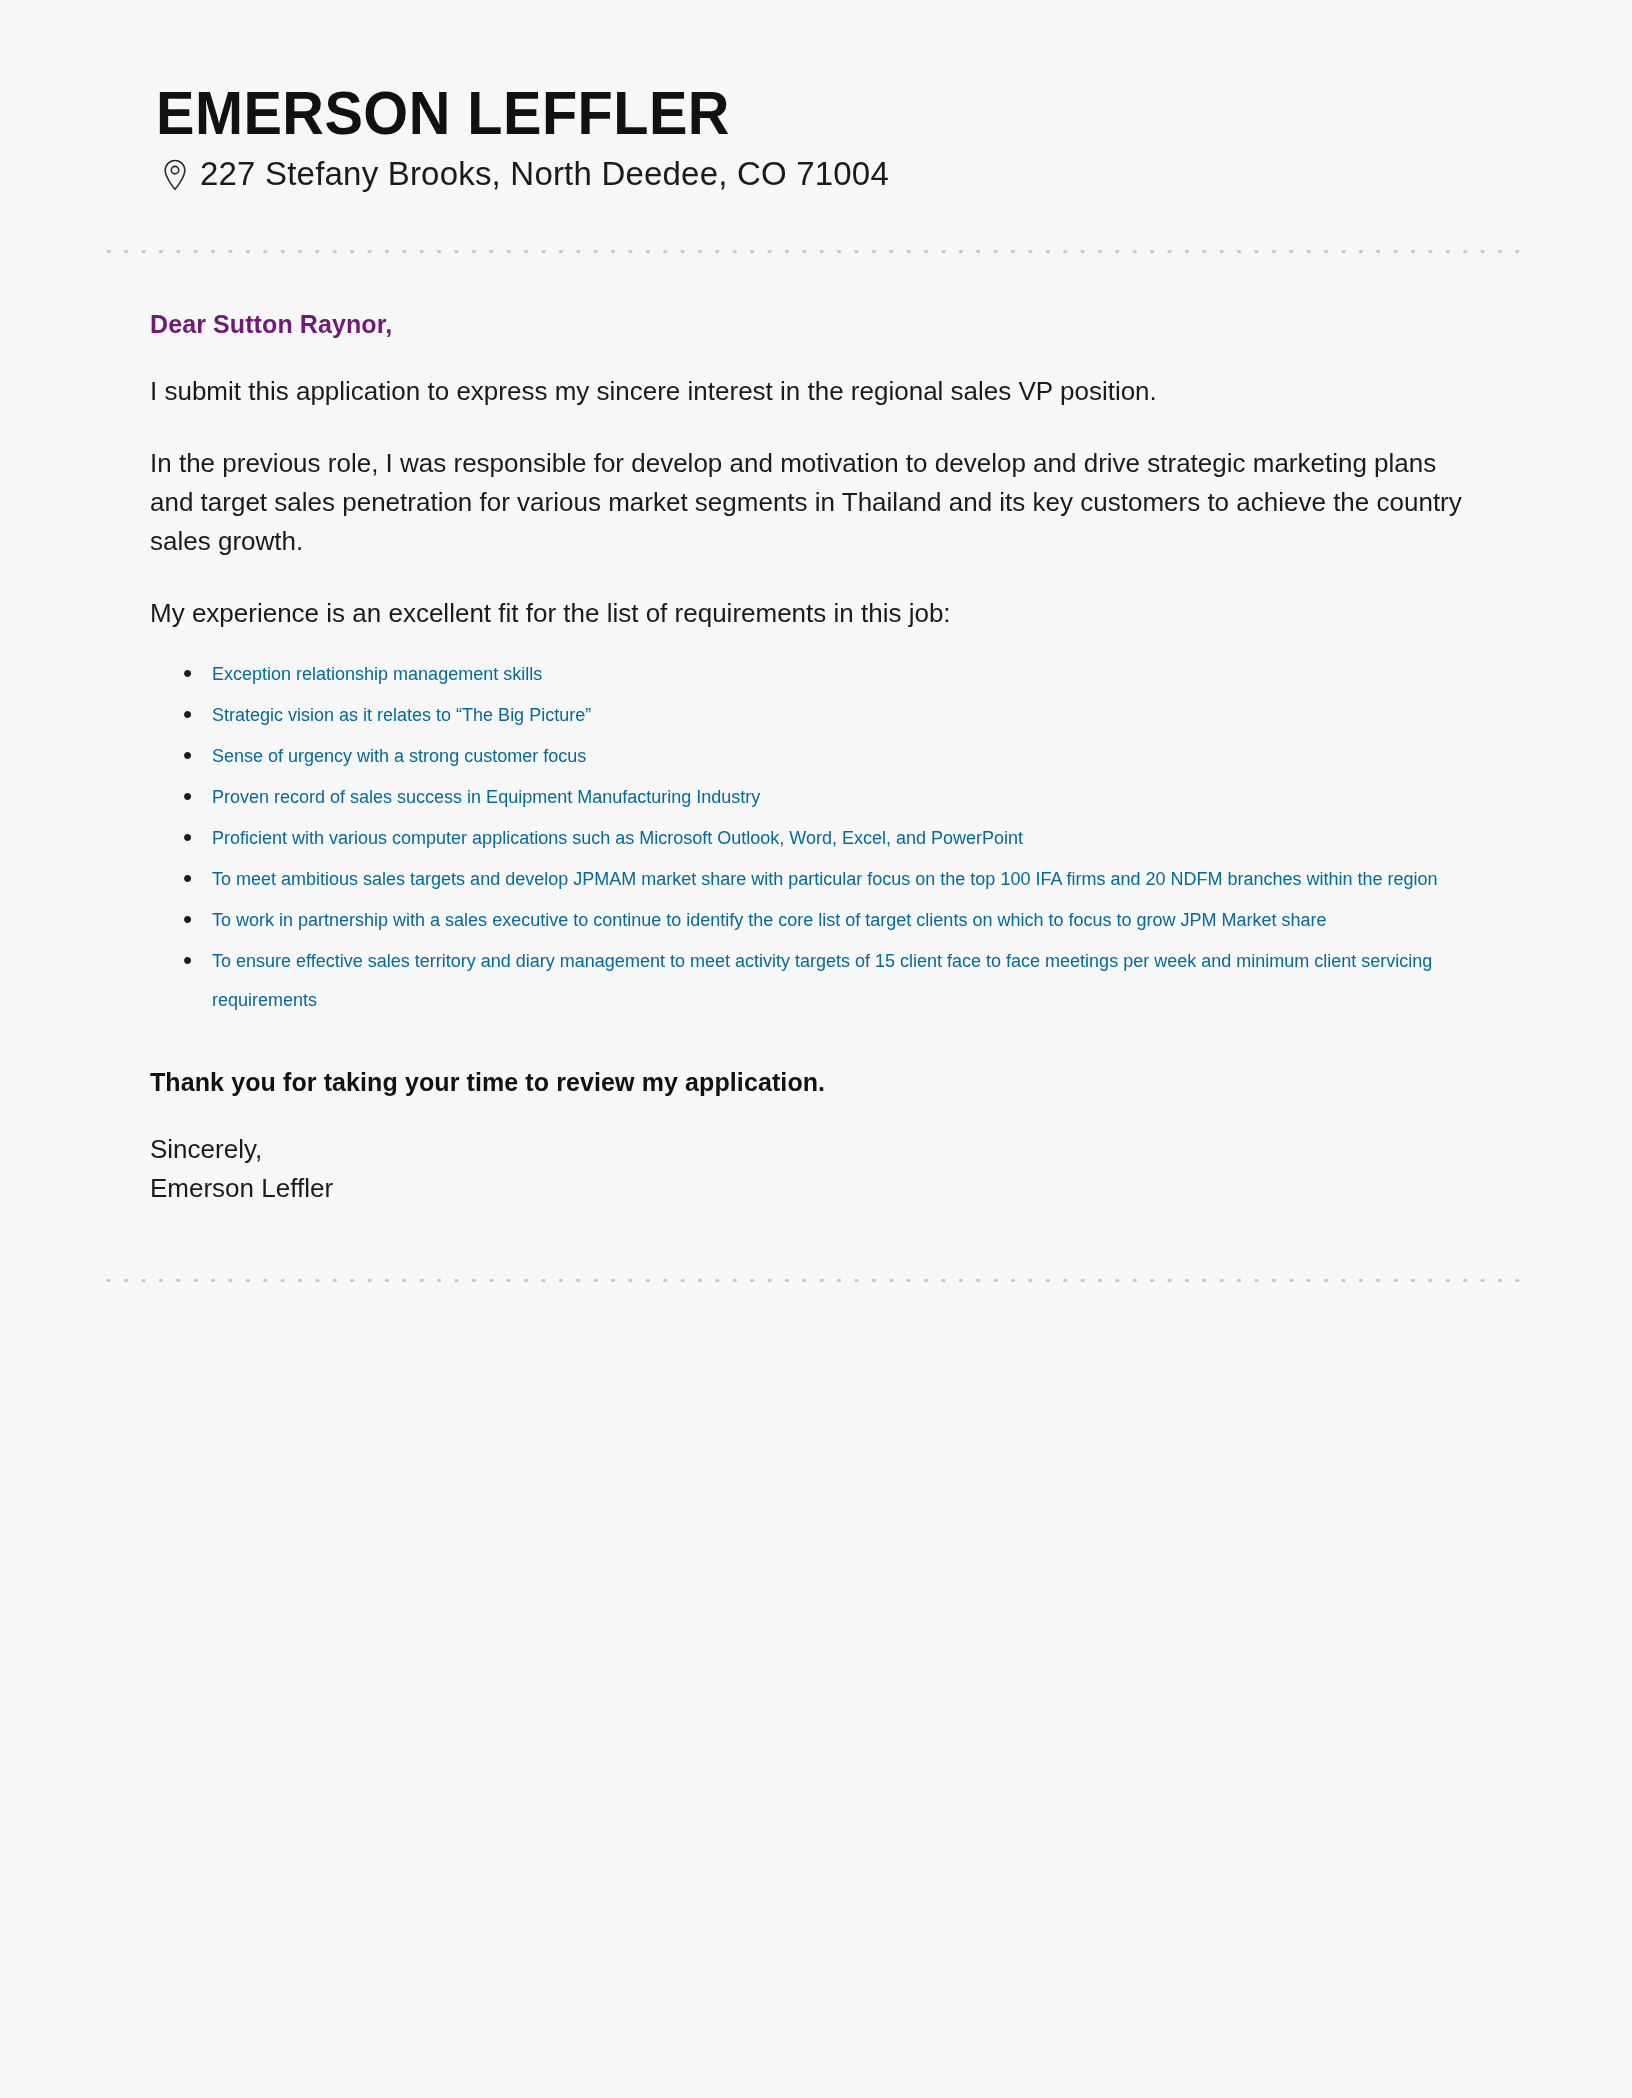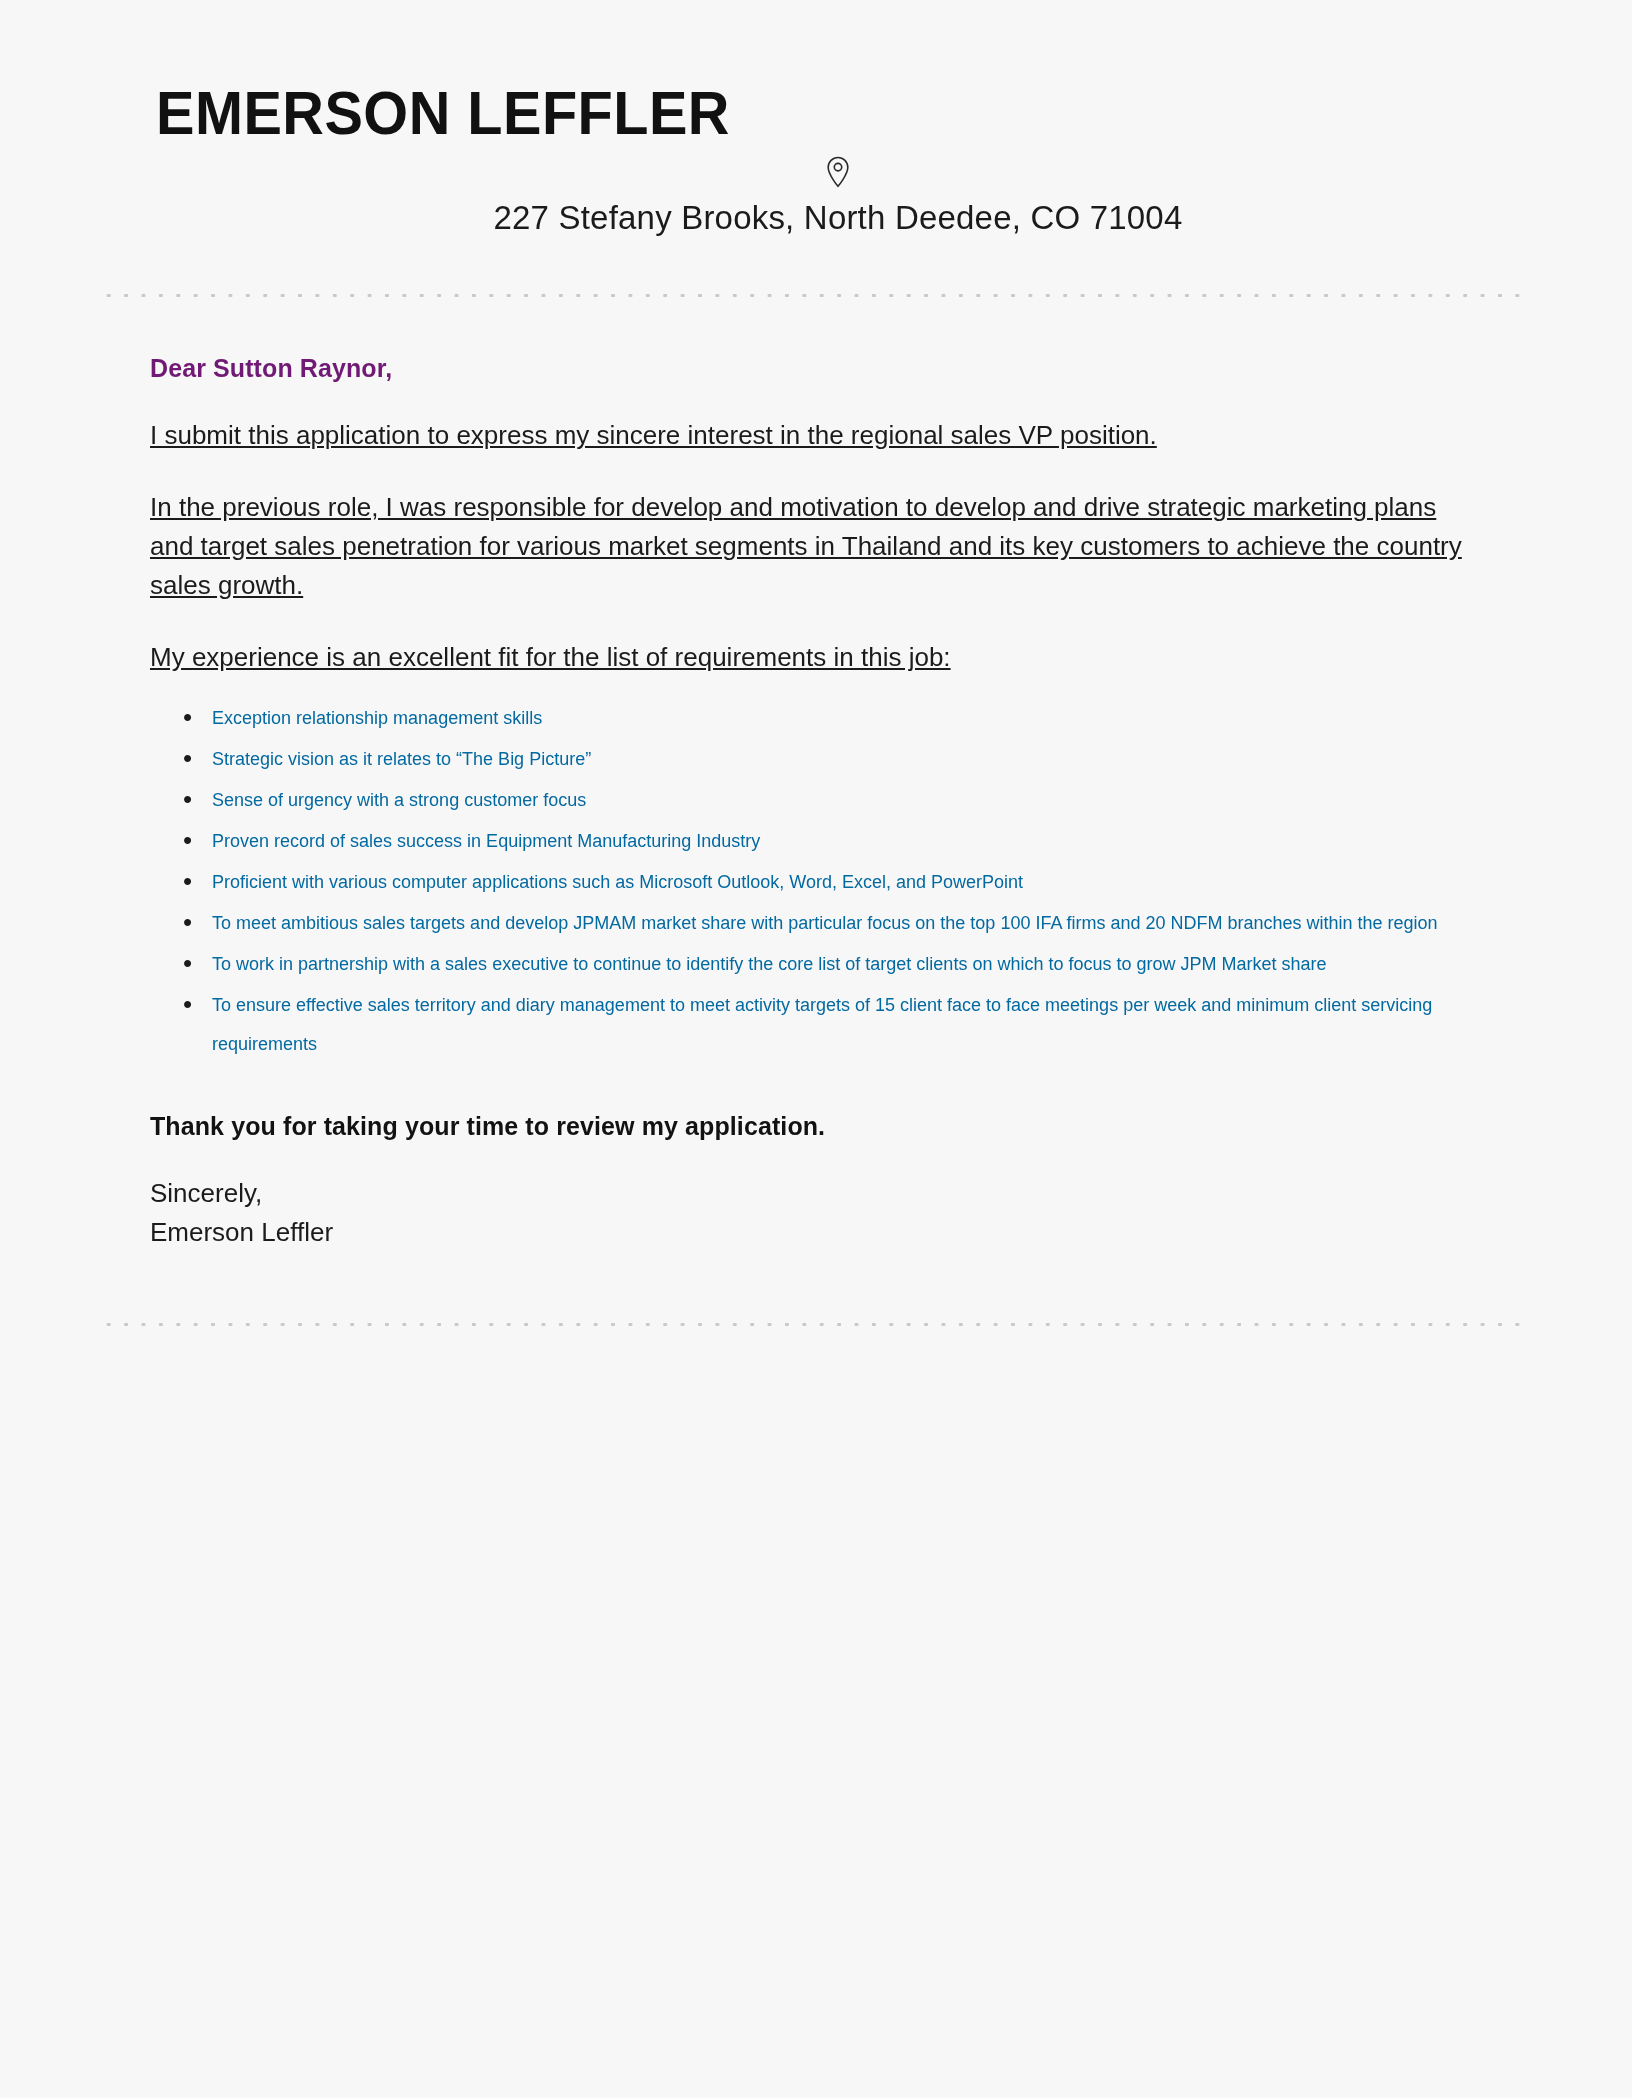--- a/index.html
+++ b/index.html
@@ -40,21 +40,20 @@
     transform: scaleX(0.93);
     transform-origin: left center;
     white-space: nowrap;
   }
 
   .contact-line {
     display: flex;
     align-items: center;
     gap: 12px;
     margin-left: 6px;
-    flex-direction: column;
   }
 
   .pin-icon {
     display: inline-block;
     width: 26px;
     height: 32px;
     flex: 0 0 auto;
     position: relative;
     top: 1px;
   }
@@ -93,21 +92,20 @@
     letter-spacing: 0.1px;
   }
 
   p.para {
     font-size: 26px;
     font-weight: 400;
     line-height: 39px;
     color: #1b1b1b;
     margin: 33px 0 0 0;
     max-width: 1355px;
-    text-decoration: underline;
   }
 
   ul.requirements {
     margin: 22px 0 0 0;
     padding: 0 0 0 62px;
     list-style: none;
     max-width: 1330px;
   }
 
   ul.requirements li {

